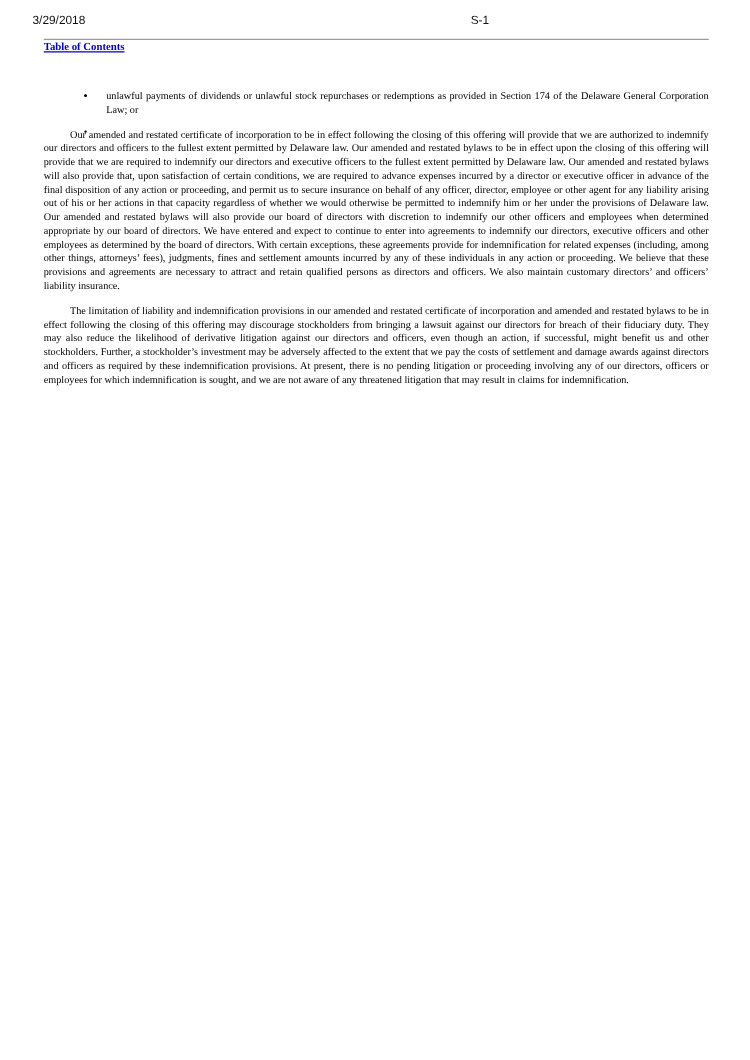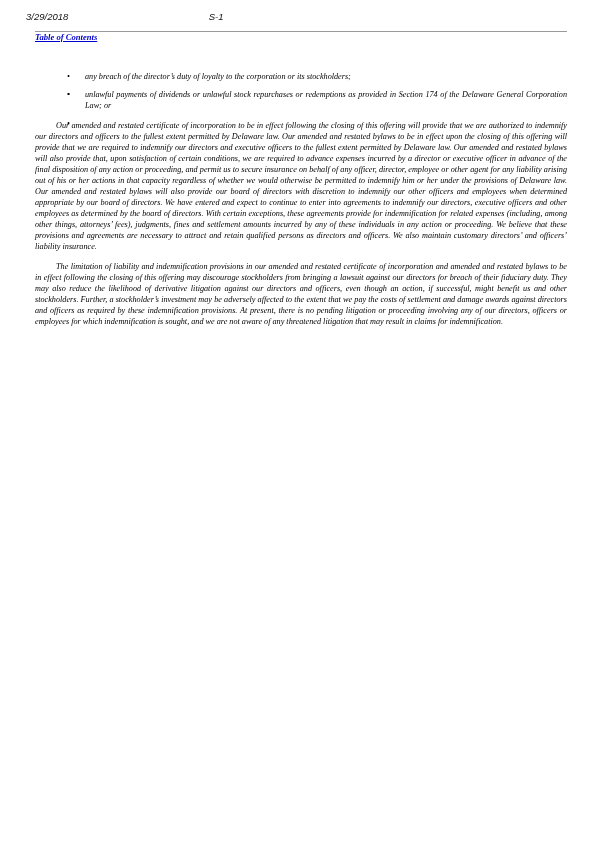--- a/index.html
+++ b/index.html
@@ -7,37 +7,36 @@
     padding: 0;
     background: #ffffff;
   }
   .page {
     position: relative;
     width: 600px;
     height: 756px;
     background: #ffffff;
     overflow: hidden;
     color: #000000;
-    font-style: italic;
   }
 
   
   .print-header {
     position: absolute;
     top: 11px;
     left: 26px;
     right: 26px;
     display: flex;
     align-items: baseline;
     font-family: "Liberation Sans", sans-serif;
     font-size: 9.5px;
     color: #111111;
   }
   .print-header .h-left  { flex: 1; text-align: left; }
-  .print-header .h-mid   { flex: 1; text-align: left; }
+  .print-header .h-mid   { flex: 1; text-align: right; }
   .print-header .h-right { flex: 1; text-align: right; }
 
   .header-rule {
     position: absolute;
     top: 31px;
     left: 35px;
     width: 532px;
     border-top: 1px solid #9a9a9a;
     height: 0;
   }
@@ -123,21 +122,20 @@
   <div class="header-rule"></div>
 
   <a class="toc-link" id="toc-link" style="color: rgb(0, 0, 204);">Table of Contents</a>
 
   <div class="doc-body">
 
 
     <div class="bullet-list">
       <div class="bullet-item">
         <span class="bullet-marker">•</span>
-        <span>any breach of the director’s duty of loyalty to the corporation or its stockholders;</span>
       </div>
       <div class="bullet-item">
         <span class="bullet-marker">•</span>
       </div>
       <div class="bullet-item">
         <span class="bullet-marker">•</span>
         <span>unlawful payments of dividends or unlawful stock repurchases or redemptions as provided in Section 174 of the Delaware General Corporation Law; or</span>
       </div>
       <div class="bullet-item">
         <span class="bullet-marker">•</span>

